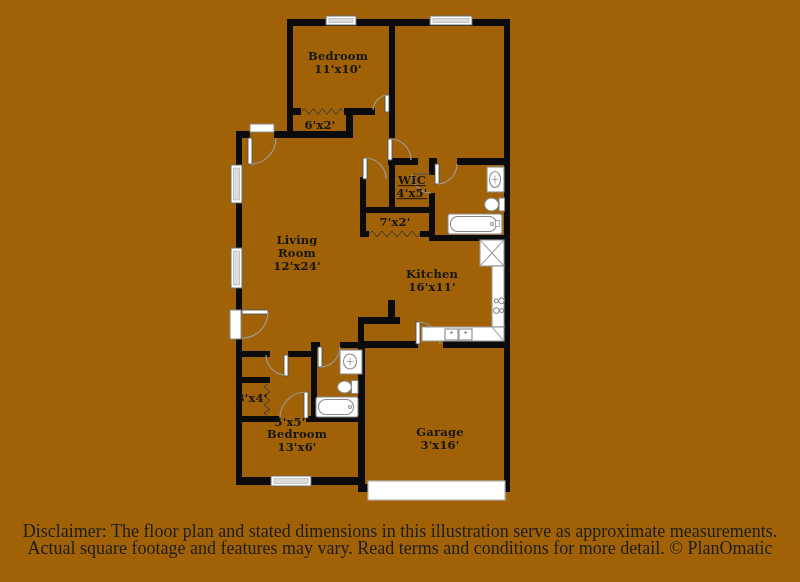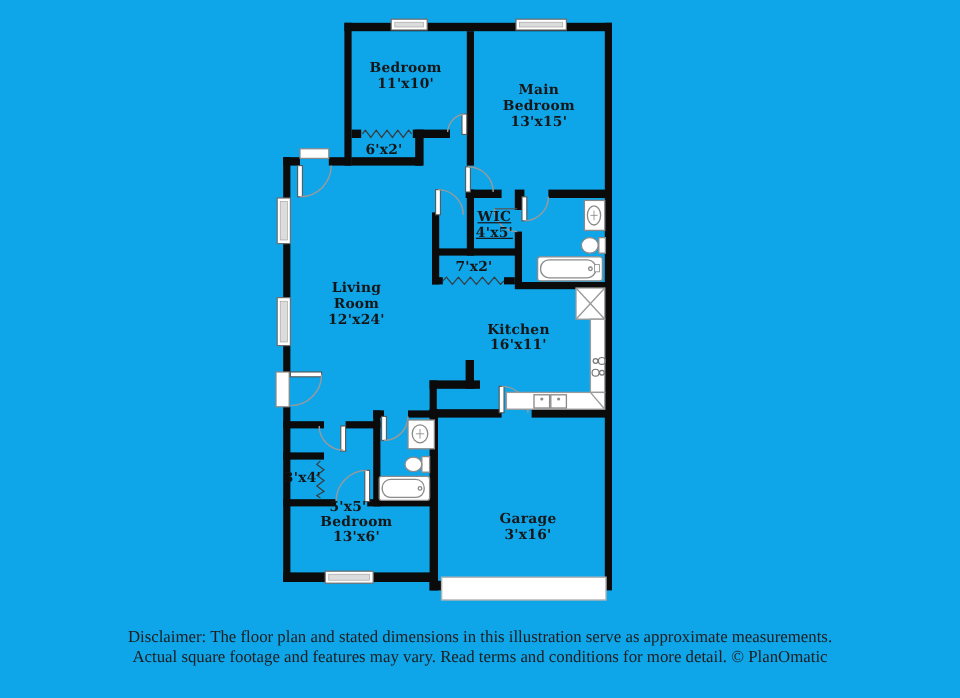--- a/index.html
+++ b/index.html
@@ -1,31 +1,31 @@
 <!DOCTYPE html>
 <html><head>
 <meta charset="utf-8">
 <style>
   html,body{margin:0;padding:0;background:#ffffff;}
   .stage{
-    position:relative;width:800px;height:582px;background:#0ea5e9;overflow:hidden;
+    position:relative;width:800px;height:582px;background:#a16207;overflow:hidden;
     font-family:"DejaVu Serif","Liberation Serif",serif;
   }
   .plan-svg{position:absolute;left:0;top:0;}
   .room-label{
     position:absolute;transform:translate(-50%,-50%);
     text-align:center;font-weight:bold;font-size:11.5px;line-height:1.12;
     color:#161616;letter-spacing:0.2px;white-space:nowrap;
   }
   .room-label .rname,.room-label .rdims{display:block;}
   .room-label.wrap-main{width:70px;white-space:normal;}
   .room-label.wrap-living{width:56px;white-space:normal;}
   .disclaimer{
     position:absolute;left:0;top:523px;width:800px;text-align:center;
-    font-family:"Liberation Serif",serif;font-size:14px;line-height:17px;color:#1d1d1d;
+    font-family:"Liberation Serif",serif;font-size:18px;line-height:17px;color:#1d1d1d;
   }
   .disclaimer span{display:block;}
 </style>
 </head>
 <body>
 
 <div class="stage">
 
   <svg class="plan-svg" width="800" height="582" viewBox="0 0 800 582">
 
@@ -229,24 +229,20 @@
 
       <rect x="368" y="481" width="137" height="19" fill="#ffffff" stroke="#b3b3b3" stroke-width="1.2"></rect>
     </g>
   </svg>
 
   <div class="room-label" style="left:338px;top:63px;">
     <span class="rname">Bedroom</span>
     <span class="rdims">11'x10'</span>
   </div>
 
-  <div class="room-label wrap-main" style="left:449px;top:88px;">
-    <span class="rname">Main Bedroom</span>
-    <span class="rdims">13'x15'</span>
-  </div>
 
   <div class="room-label" style="left:320px;top:125px;">
     <span class="rdims">6'x2'</span>
   </div>
 
   <div class="room-label" style="left:412px;top:187px;text-decoration:underline;">
     <span class="rname">WIC</span>
     <span class="rdims">4'x5'</span>
   </div>
 

